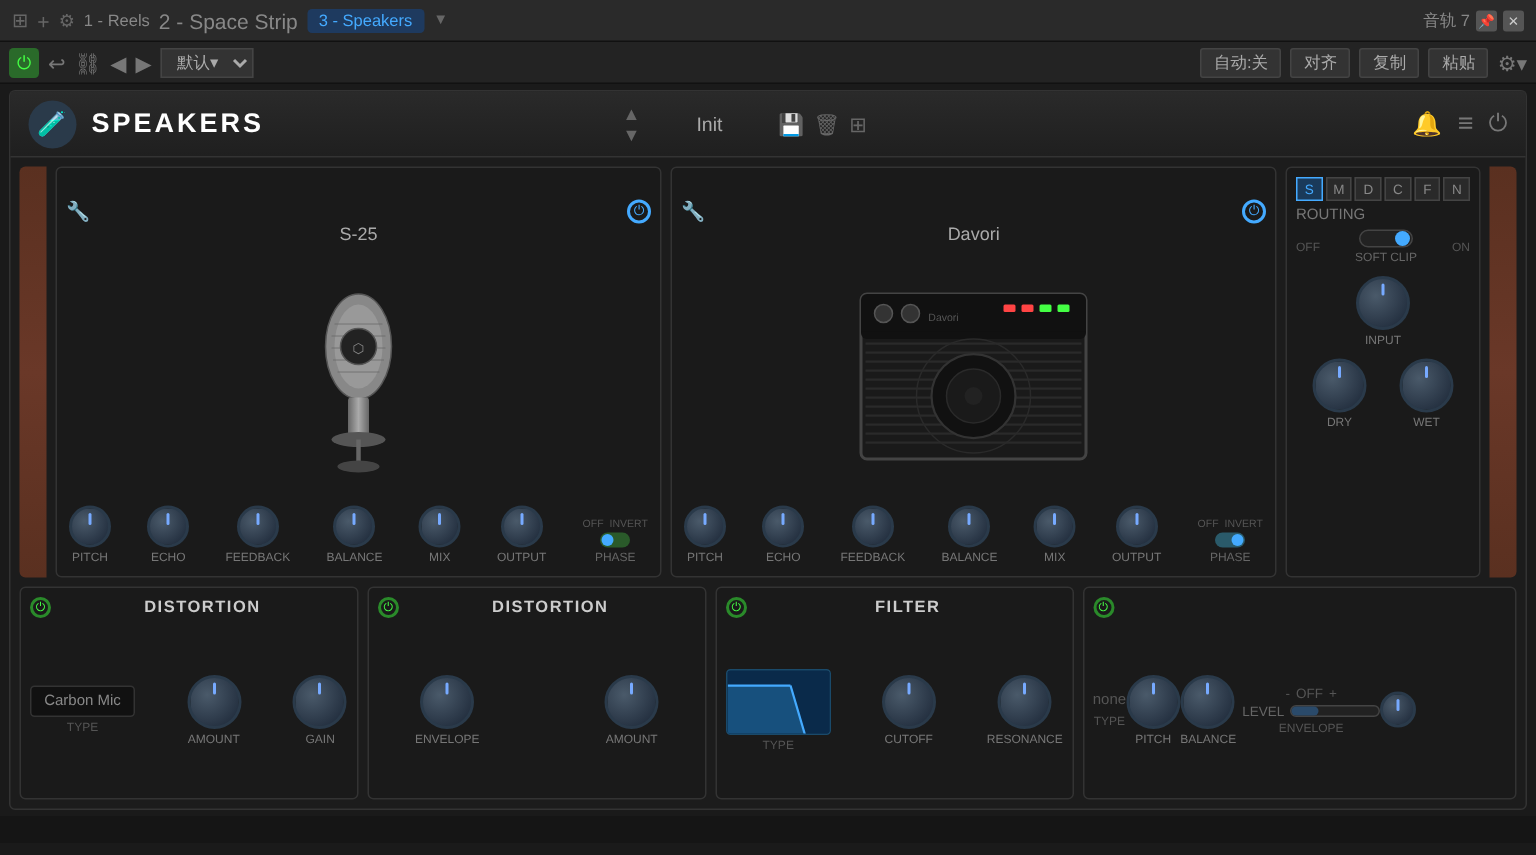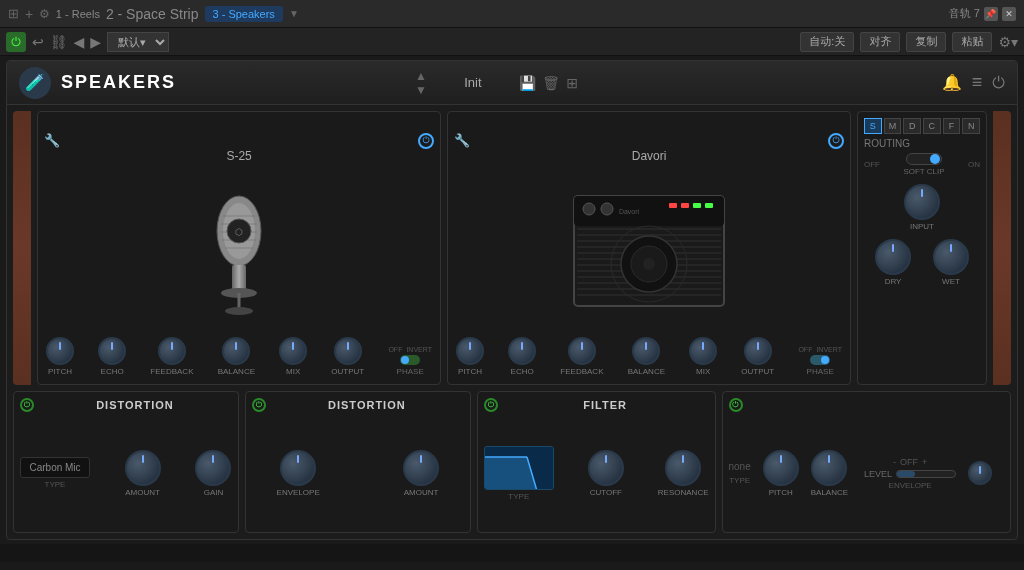--- a/index.html
+++ b/index.html
@@ -821,21 +821,21 @@
             <div class="knob big-knob"></div>
             <div class="knob-label">RESONANCE</div>
           </div>
         </div>
       </div>
 
       <div class="effect-panel" style="flex:1.3;">
         <div class="effect-header">
           <div class="effect-power">⏻</div>
         </div>
-        <div style="display:flex;flex:1;gap:12px;align-items:center;">
+        <div style="display:flex;flex:1;gap:0;align-items:center;">
           <div style="display:flex;flex-direction:column;align-items:center;gap:2px;">
             <div class="none-label">none</div>
             <div class="type-label">TYPE</div>
           </div>
           <div class="knob-group">
             <div class="knob big-knob"></div>
             <div class="knob-label">PITCH</div>
           </div>
           <div class="knob-group">
             <div class="knob big-knob"></div>

